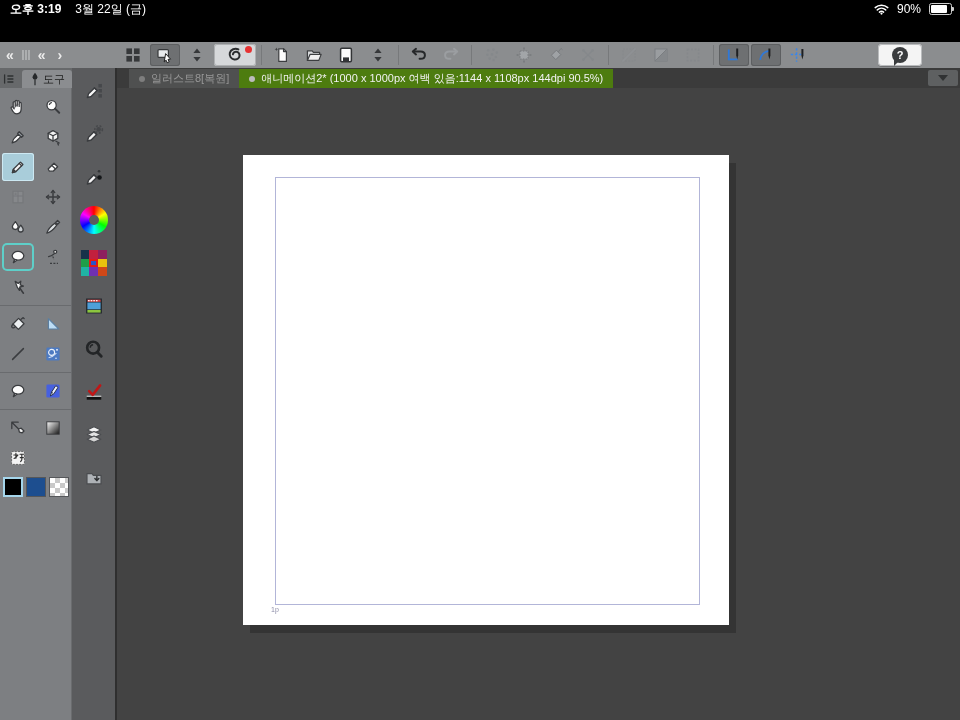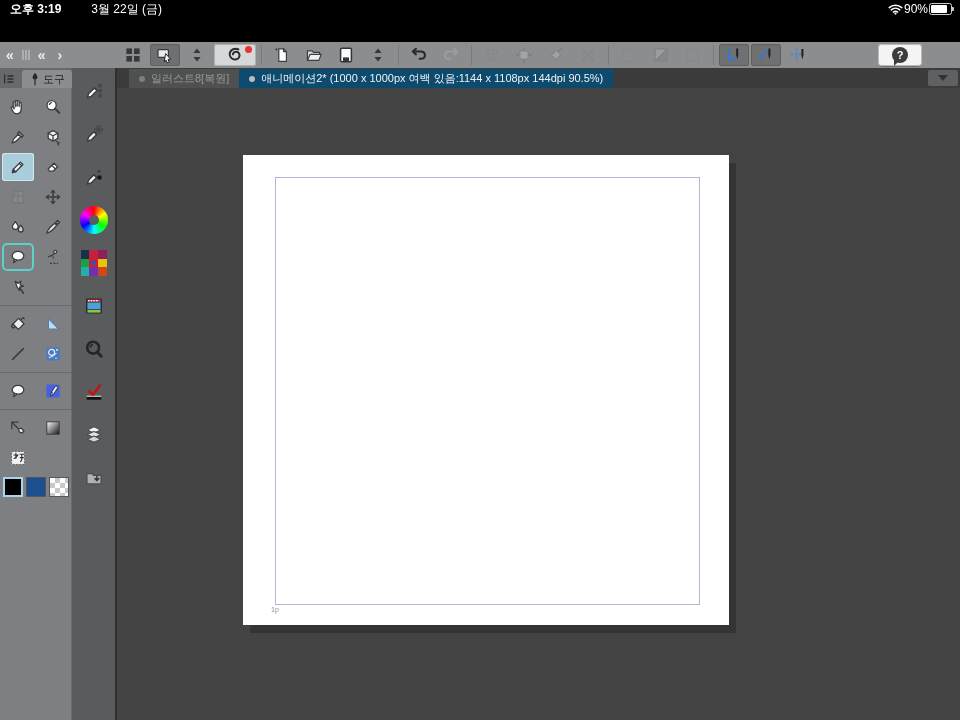--- a/index.html
+++ b/index.html
@@ -4,23 +4,23 @@
 <style>
   html,body{margin:0;padding:0;background:#000;}
   #root{position:relative;width:960px;height:720px;overflow:hidden;
         font-family:"Liberation Sans","DejaVu Sans",sans-serif;
         -webkit-font-smoothing:antialiased;}
   .abs{position:absolute;}
 
   
   #statusbar{left:0;top:0;width:960px;height:18px;background:#000;color:#fff;
              display:flex;align-items:center;font-size:12px;}
-  #statusbar .left{display:flex;gap:30px;margin-left:10px;}
+  #statusbar .left{display:flex;gap:14px;margin-left:10px;}
   #statusbar .time{font-weight:700;}
-  #statusbar .right{margin-left:auto;margin-right:8px;display:flex;align-items:center;gap:1px;}
+  #statusbar .right{margin-left:auto;margin-right:8px;display:flex;align-items:center;gap:8px;}
   .battery{width:21px;height:10px;border:1px solid #cfcfcf;border-radius:2.5px;position:relative;}
   .battery .lvl{position:absolute;left:1px;top:1px;bottom:1px;width:16px;background:#fff;border-radius:1px;}
   .battery .nub{position:absolute;right:-3px;top:2.5px;width:2px;height:4px;background:#cfcfcf;border-radius:0 1px 1px 0;}
 
   
   #menubar{left:0;top:18px;width:960px;height:24px;background:#98999b;
            border-bottom:1px solid #7a7b7d;display:flex;align-items:center;
            font-size:13px;color:#151515;}
   #menubar .logo{margin:0 12px 0 14px;display:flex;}
   .menu-item{padding:0 10px;line-height:24px;cursor:default;}
@@ -81,21 +81,21 @@
   .cset div{width:100%;height:100%;}
   .cset .ring{box-shadow:inset 0 0 0 2px #e01818;}
 
   
   #tabbar{left:117px;top:68px;width:843px;height:20px;background:#3b3b3b;
           border-bottom:1px solid #2d2d2d;display:flex;align-items:stretch;position:absolute;}
   .doctab{display:flex;align-items:center;gap:6px;font-size:11px;padding:0 10px;margin-top:1px;}
   .doctab .dot{width:6px;height:6px;border-radius:50%;flex:0 0 auto;}
   #tab1{margin-left:12px;background:#4f5050;color:#979797;}
   #tab1 .dot{background:#7e7e7e;}
-  #tab2{background:#0c4a6e;color:#f2f2f2;text-align:right;}
+  #tab2{background:#4d7c0f;color:#f2f2f2;text-align:right;}
   #tab2 .dot{background:#bcbcbc;}
   #tab-dd{position:absolute;right:2px;top:2px;width:30px;height:16px;background:#5e6061;
           border-radius:2px;display:flex;align-items:center;justify-content:center;}
   #tab-dd .tri{width:0;height:0;border:5px solid transparent;border-top:6px solid #303233;margin-top:5px;}
 
   #canvas-area{left:117px;top:88px;width:843px;height:632px;background:#434343;}
   #page{left:126px;top:67px;width:486px;height:470px;background:#ffffff;
         box-shadow:7px 8px 0 rgba(15,15,15,.28);}
   #draw-border{left:32px;top:22px;width:423px;height:426px;border:1px solid #b2b5d8;}
   #page-label{left:28px;top:451px;font-size:7px;color:#8d8da8;line-height:1;}

